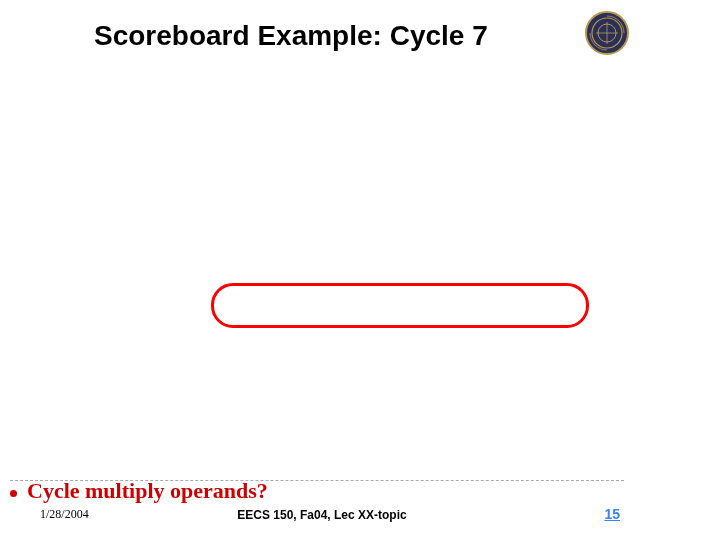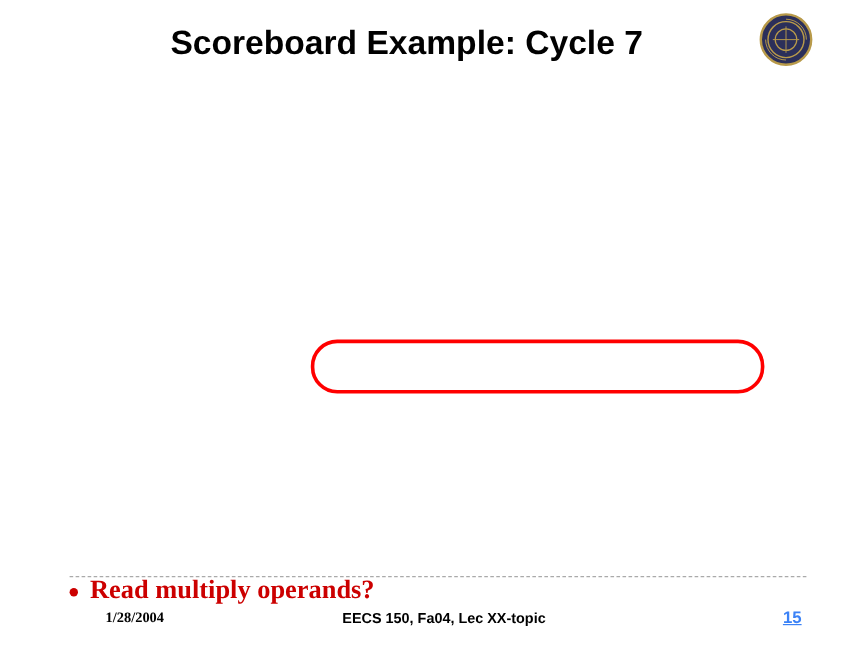--- a/index.html
+++ b/index.html
@@ -1,27 +1,27 @@
 <!DOCTYPE html>
 <html><head>
 <meta charset="utf-8">
 <style>
   * { margin: 0; padding: 0; box-sizing: border-box; }
   html, body { width: 720px; height: 540px; font-family: Arial, Helvetica, sans-serif; background: #ffffff; overflow: hidden; }
-  .slide { position: relative; width: 644px; height: 540px; margin-left: 48px; }
+  .slide { position: relative; width: 644px; height: 540px; }
   .title { position: absolute; top: 20px; left: 94px; font-size: 28px; font-weight: bold; color: #000; }
   .seal { position: absolute; top: 10px; right: 14px; width: 46px; height: 46px; }
   .highlight-box { position: absolute; top: 283px; left: 211px; width: 378px; height: 45px; border: 3px solid #FF0000; border-radius: 22px; }
   .bullet-area { position: absolute; bottom: 38px; left: 10px; width: 580px; }
   .bullet-row { display: flex; align-items: center; }
   .bullet-dot { width: 7px; height: 7px; background: #cc0000; border-radius: 50%; margin-right: 10px; margin-top: 6px; flex-shrink: 0; }
   .bullet-text { font-family: "Comic Sans MS", "Comic Sans", cursive; font-size: 22px; color: #cc0000; font-weight: 600; line-height: 1.05; }
   .footer-rule { position: absolute; bottom: 59px; left: 10px; right: 20px; height: 0; border-top: 1px dashed #aaa; }
   .footer { position: absolute; bottom: 18px; left: 0; right: 0; height: 24px; }
-  .footer-date { position: absolute; left: 40px; bottom: 0; font-size: 12px; font-weight: bold; font-family: "Times New Roman", serif; color: #000; text-align: right; }
+  .footer-date { position: absolute; left: 40px; bottom: 0; font-size: 12px; font-weight: normal; font-family: "Times New Roman", serif; color: #000; text-align: right; }
   .footer-center { position: absolute; left: 50%; transform: translateX(-50%); bottom: 0; font-size: 12px; font-weight: bold; color: #000; white-space: nowrap; text-align: right; }
   .footer-page { position: absolute; right: 24px; bottom: 0; font-size: 14px; font-weight: bold; color: #3b82f6; text-decoration: underline; }
 </style>
 </head>
 <body>
 
 <div class="slide">
 
   <div class="title">Scoreboard Example: Cycle 7</div>
 
@@ -37,21 +37,21 @@
     </svg>
   </div>
 
   <div class="highlight-box"></div>
 
   <div class="footer-rule"></div>
 
   <div class="bullet-area">
     <div class="bullet-row">
       <div class="bullet-dot"></div>
-      <div class="bullet-text">Read multiply operands?</div>
+      <div class="bullet-text">Cycle multiply operands?</div>
     </div>
   </div>
 
   <div class="footer">
     <div class="footer-date">1/28/2004</div>
     <div class="footer-center">EECS 150, Fa04, Lec XX-topic</div>
     <div class="footer-page">15</div>
   </div>
 
 </div>

